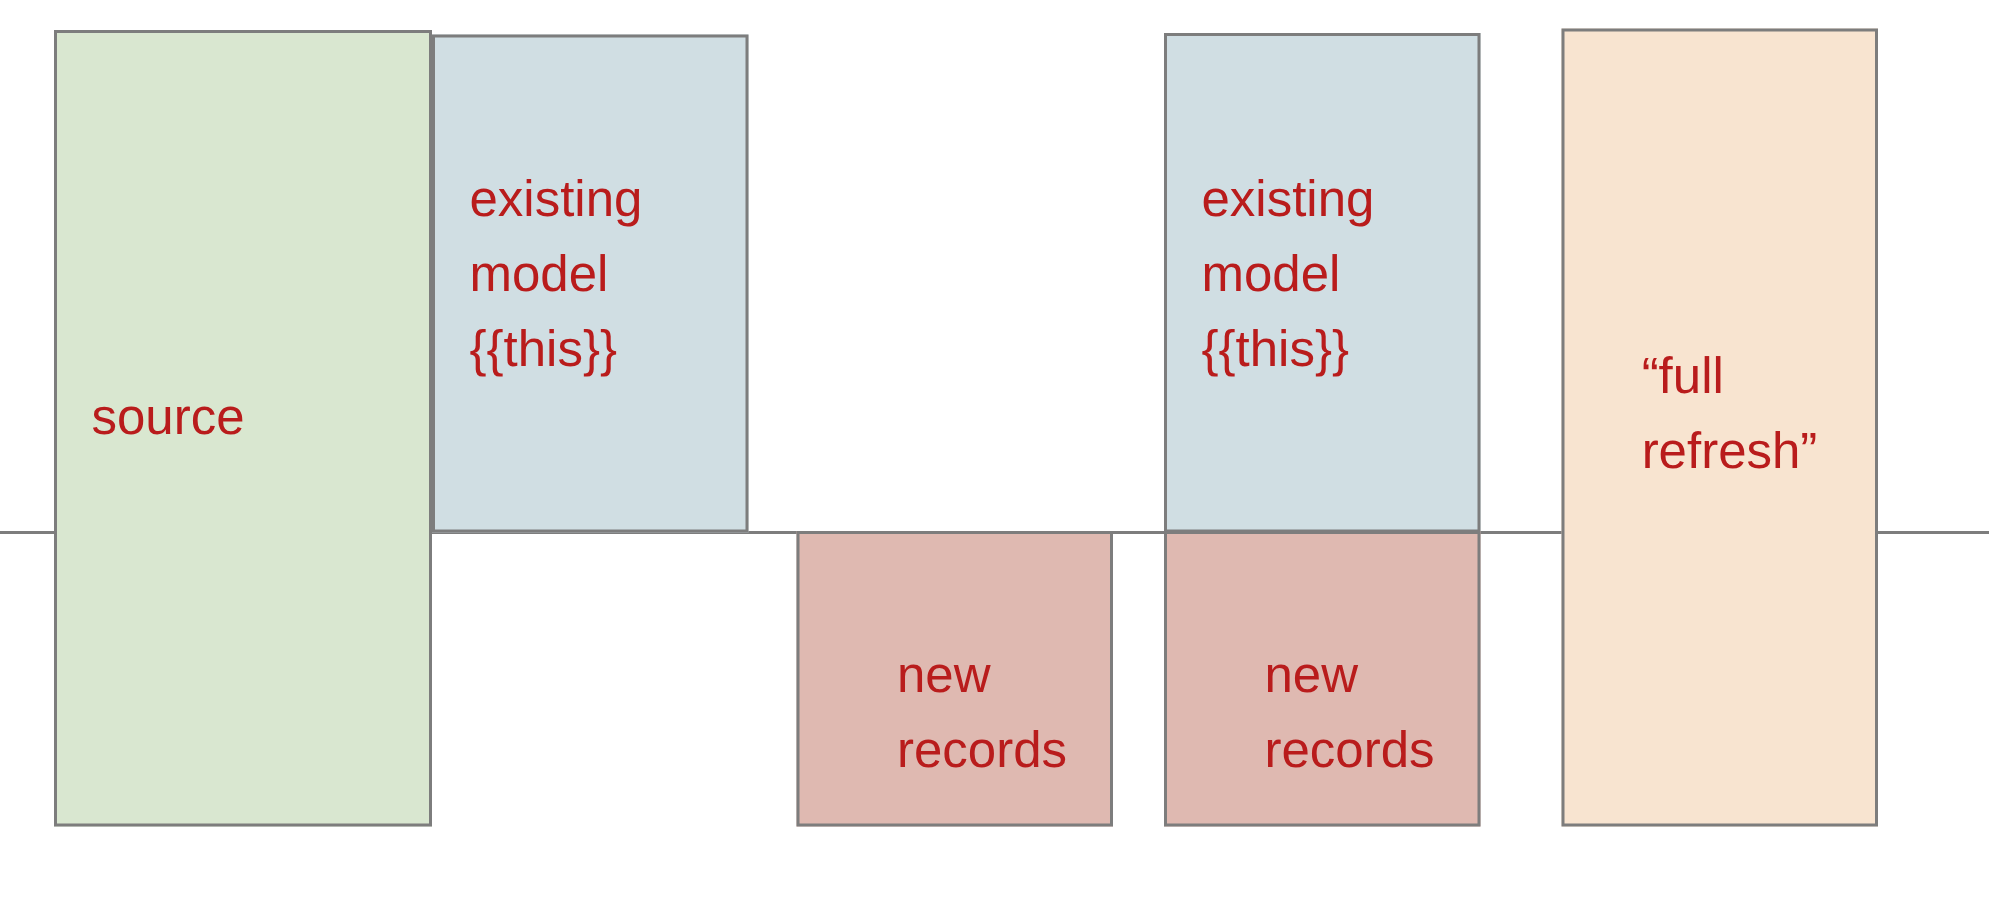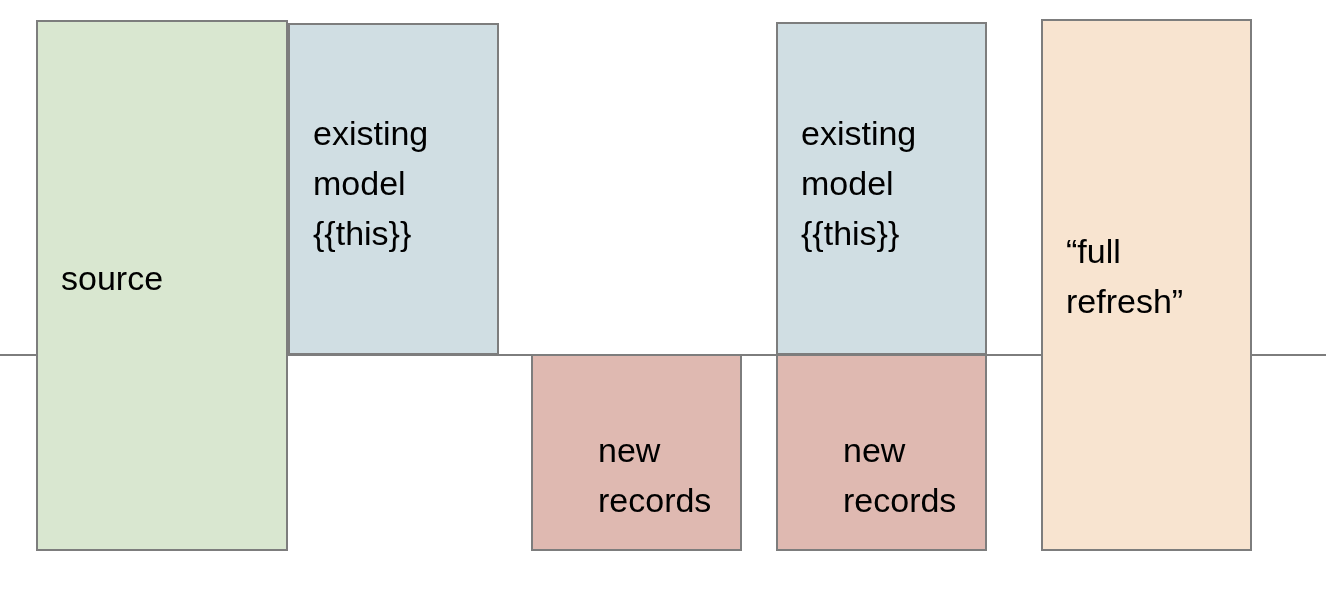--- a/index.html
+++ b/index.html
@@ -29,21 +29,21 @@
     position: absolute;
     box-sizing: border-box;
     border: 2px solid #7d7d7d;
     display: flex;
     align-items: center;
     justify-content: flex-start;
   }
   .box-label {
     font-size: 34px;
     line-height: 50px;
-    color: #000000;
+    color: #b91c1c;
     padding-left: 23px;
     padding-right: 10px;
     white-space: pre-line;
     text-align: left;
     letter-spacing: 0px;
   }
   .box.align-upper   { align-items: flex-start; }
   .box.align-lower   { align-items: center; padding-left: 42px; }
 </style>
 </head>
@@ -72,18 +72,18 @@
     <div class="box-label" style="margin-top:84px;">existing
 model
 {{this}}</div>
   </div>
 
   <div class="box align-lower" style="left:776px; top:354px; width:211px; height:197px; background:#dfb9b1;">
     <div class="box-label" style="margin-top:44px;">new
 records</div>
   </div>
 
-  <div class="box align-upper" style="left:1041px; top:19px; width:211px; height:532px; background:#f8e4d0;">
+  <div class="box align-upper" style="left:1041px; top:19px; width:211px; height:532px; background:#f8e4d0;justify-content:center;">
     <div class="box-label" style="margin-top:205px;">“full
 refresh”</div>
   </div>
 
 </div>
 
 </body></html>

